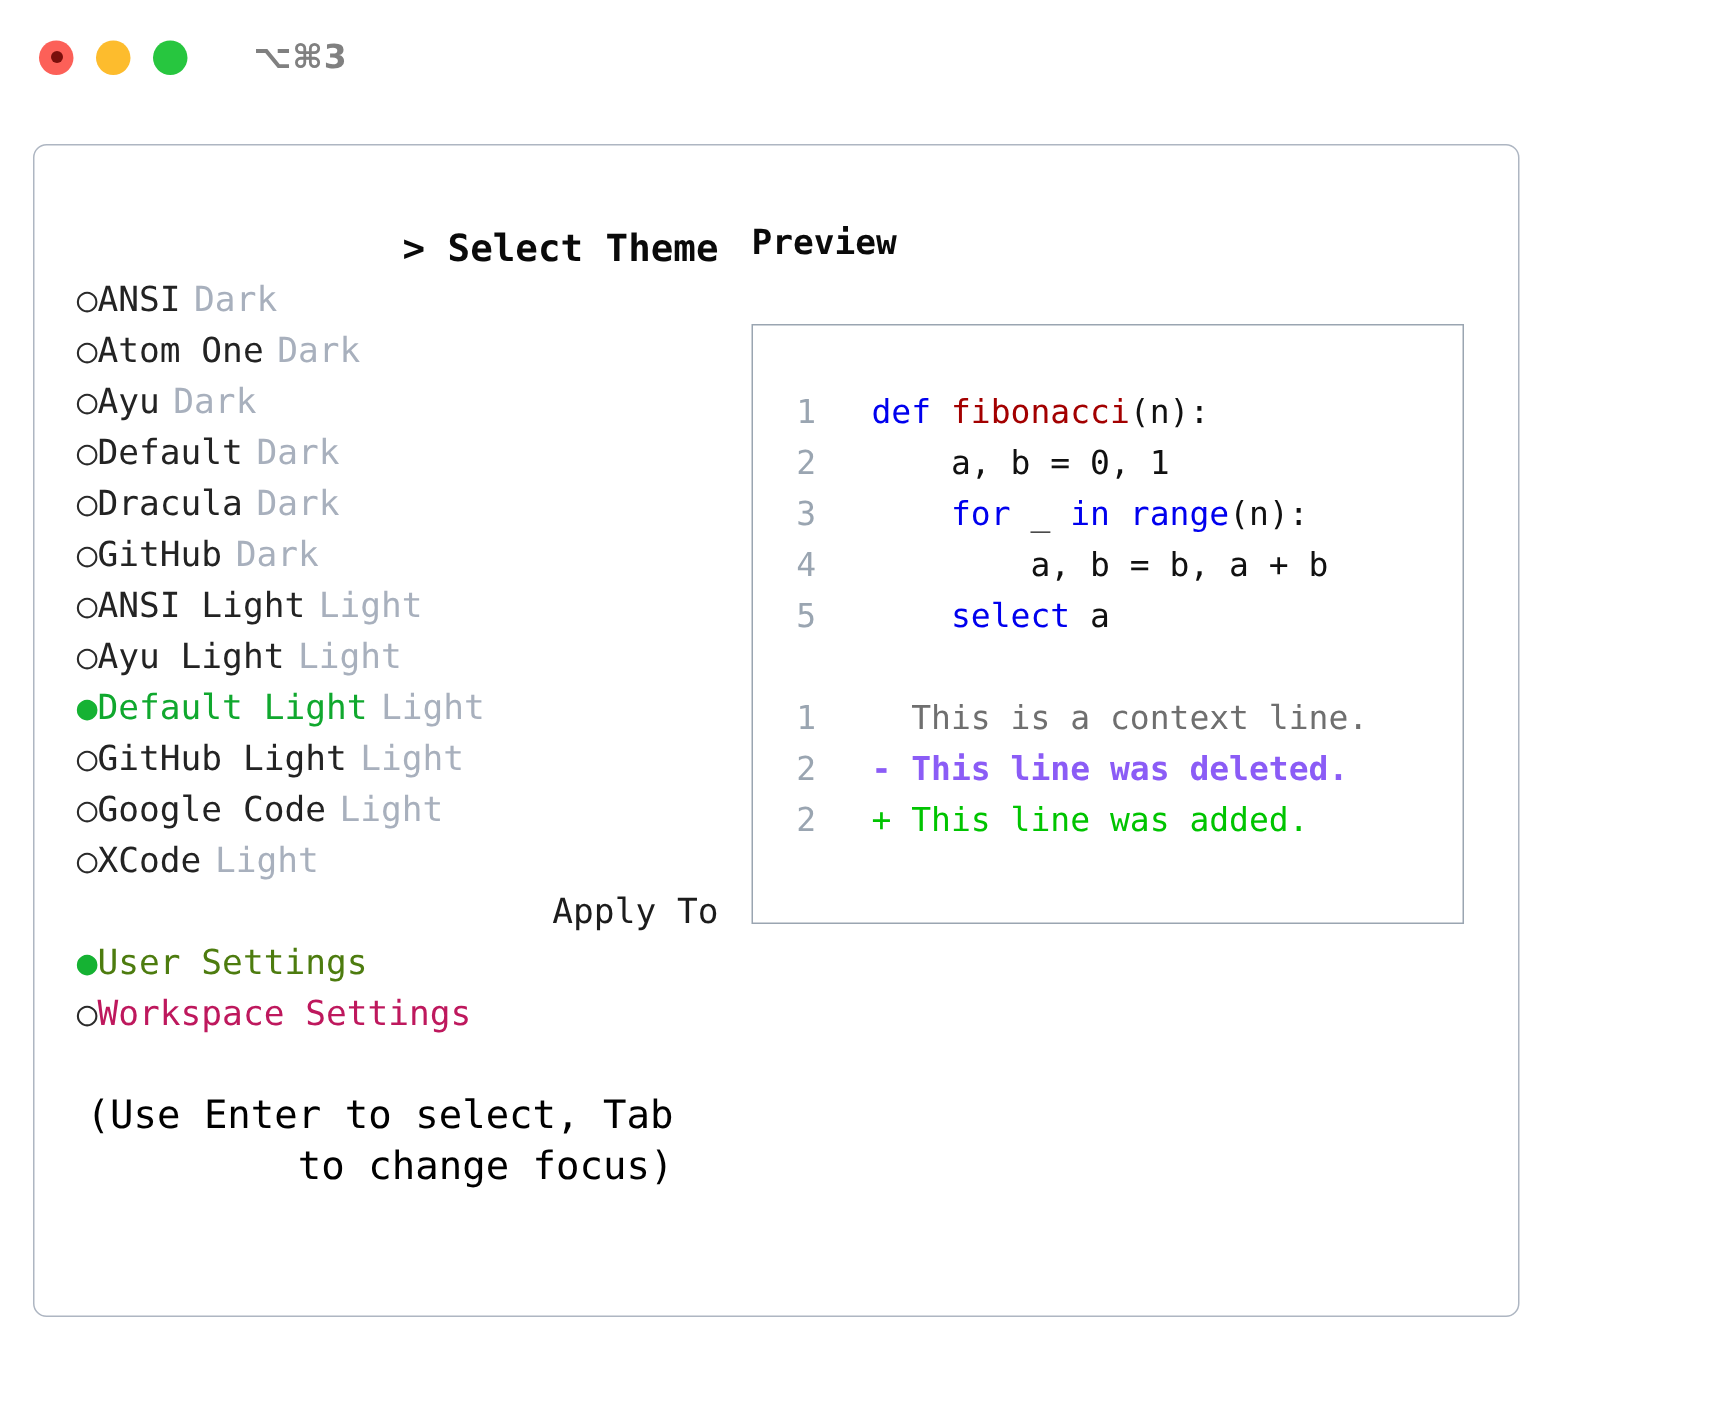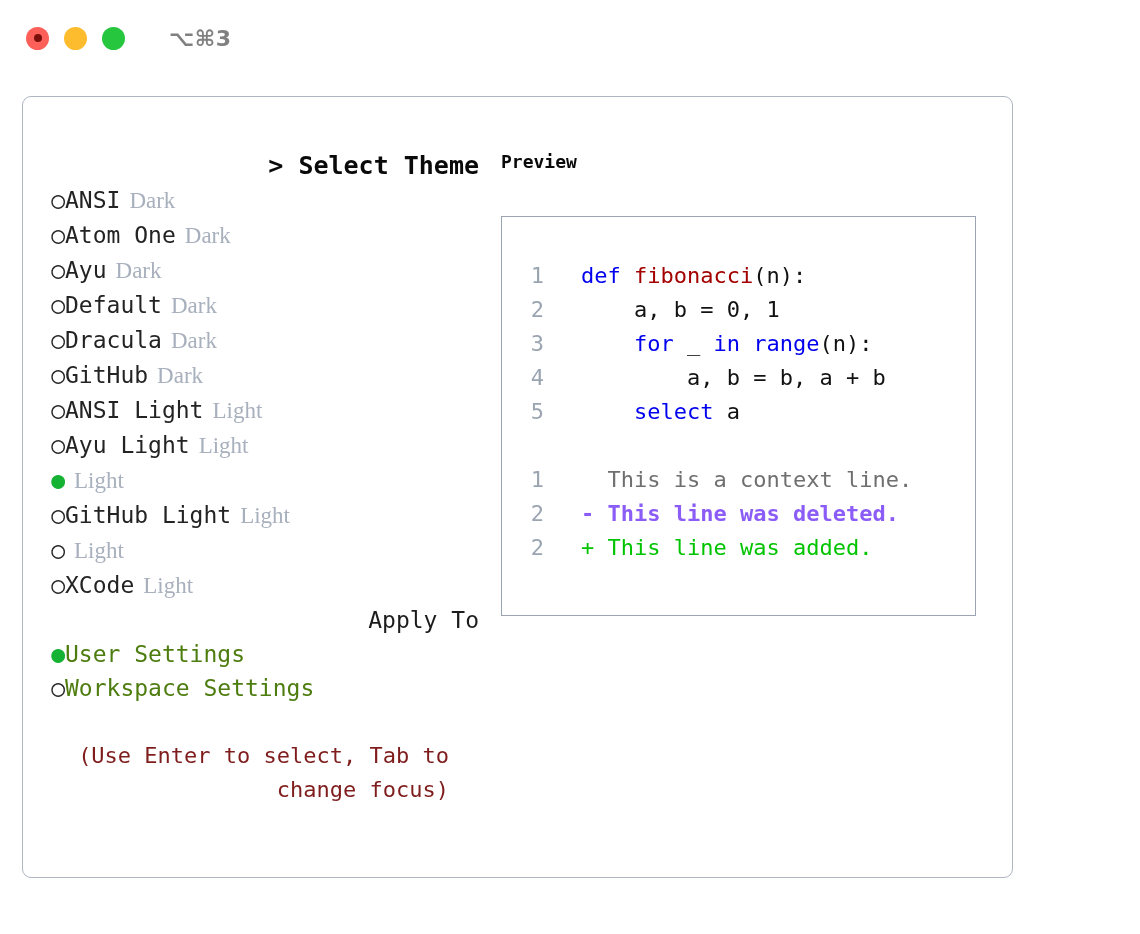--- a/index.html
+++ b/index.html
@@ -120,55 +120,54 @@
     width: 26px;
     flex: 0 0 26px;
   }
   .marker-selected { color: #15b233; }
   .marker-unselected { color: #2a2a2a; }
   .theme-name { color: #232323; }
   .theme-name-selected { color: #10a82e; }
   .theme-cat {
     color: #a8b0bd;
     margin-left: 9px;
-    font-family: Liberation Serif, serif;
   }
 
   
   #apply-block {
   }
   .apply-title {
     font-size: 23px;
     color: #1c1c1c;
     line-height: 34px;
     white-space: pre;
     padding-left: 26px;
   }
   .apply-row {
     font-size: 23px;
     line-height: 34px;
     white-space: pre;
     display: flex;
     align-items: baseline;
   }
-  .apply-label { color: #4d7c0f; }
+  .apply-label { color: #be185d; }
   .apply-label-selected { color: #4d7c0f; }
 
   
   #hint-text {
     margin-top: 34px;
-    font-size: 22px;
-    line-height: 34px;
-    color: #7f1d1d;
+    font-size: 26px;
+    line-height: 34px;
+    color: #000000;
     width: 410px;
   }
 
   
   .preview-title {
-    font-size: 18px;
+    font-size: 23px;
     font-weight: 700;
     color: #0a0a0a;
     line-height: 30px;
     white-space: pre;
   }
   #preview-box {
     margin-top: 39px;
     width: 475px;
     height: 400px;
     border: 1.6px solid #9aa5b1;
@@ -225,23 +224,23 @@
       <div class="list-title">&gt; Select Theme</div>
       <div id="theme-list">
           <div class="theme-row"><span class="marker marker-unselected">○</span><span class="theme-name">ANSI</span><span class="theme-cat">Dark</span></div>
           <div class="theme-row"><span class="marker marker-unselected">○</span><span class="theme-name">Atom One</span><span class="theme-cat">Dark</span></div>
           <div class="theme-row"><span class="marker marker-unselected">○</span><span class="theme-name">Ayu</span><span class="theme-cat">Dark</span></div>
           <div class="theme-row"><span class="marker marker-unselected">○</span><span class="theme-name">Default</span><span class="theme-cat">Dark</span></div>
           <div class="theme-row"><span class="marker marker-unselected">○</span><span class="theme-name">Dracula</span><span class="theme-cat">Dark</span></div>
           <div class="theme-row"><span class="marker marker-unselected">○</span><span class="theme-name">GitHub</span><span class="theme-cat">Dark</span></div>
           <div class="theme-row"><span class="marker marker-unselected">○</span><span class="theme-name">ANSI Light</span><span class="theme-cat">Light</span></div>
           <div class="theme-row"><span class="marker marker-unselected">○</span><span class="theme-name">Ayu Light</span><span class="theme-cat">Light</span></div>
-          <div class="theme-row"><span class="marker marker-selected">●</span><span class="theme-cat">Light</span></div>
+          <div class="theme-row"><span class="marker marker-selected">●</span><span class="theme-name-selected">Default Light</span><span class="theme-cat">Light</span></div>
           <div class="theme-row"><span class="marker marker-unselected">○</span><span class="theme-name">GitHub Light</span><span class="theme-cat">Light</span></div>
-          <div class="theme-row"><span class="marker marker-unselected">○</span><span class="theme-cat">Light</span></div>
+          <div class="theme-row"><span class="marker marker-unselected">○</span><span class="theme-name">Google Code</span><span class="theme-cat">Light</span></div>
           <div class="theme-row"><span class="marker marker-unselected">○</span><span class="theme-name">XCode</span><span class="theme-cat">Light</span></div>
         </div>
 
       <div id="apply-block">
         <div class="apply-title">Apply To</div>
         <div id="apply-list">
             <div class="apply-row"><span class="marker marker-selected">●</span><span class="apply-label-selected">User Settings</span></div>
             <div class="apply-row"><span class="marker marker-unselected">○</span><span class="apply-label">Workspace Settings</span></div>
           </div>
       </div>

